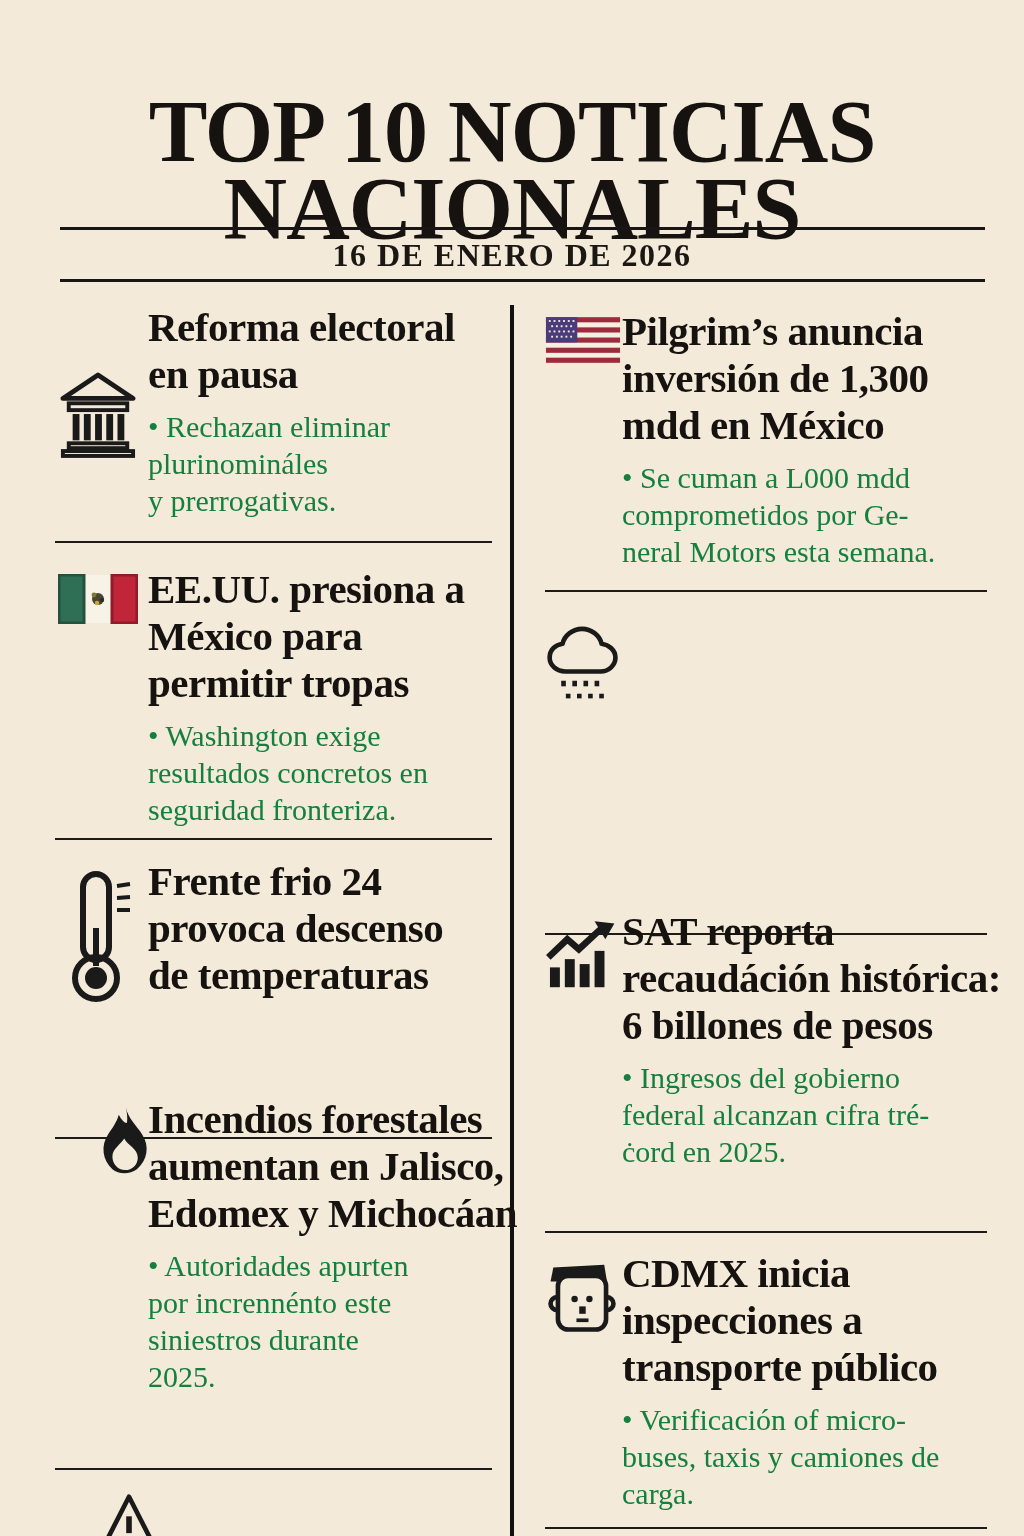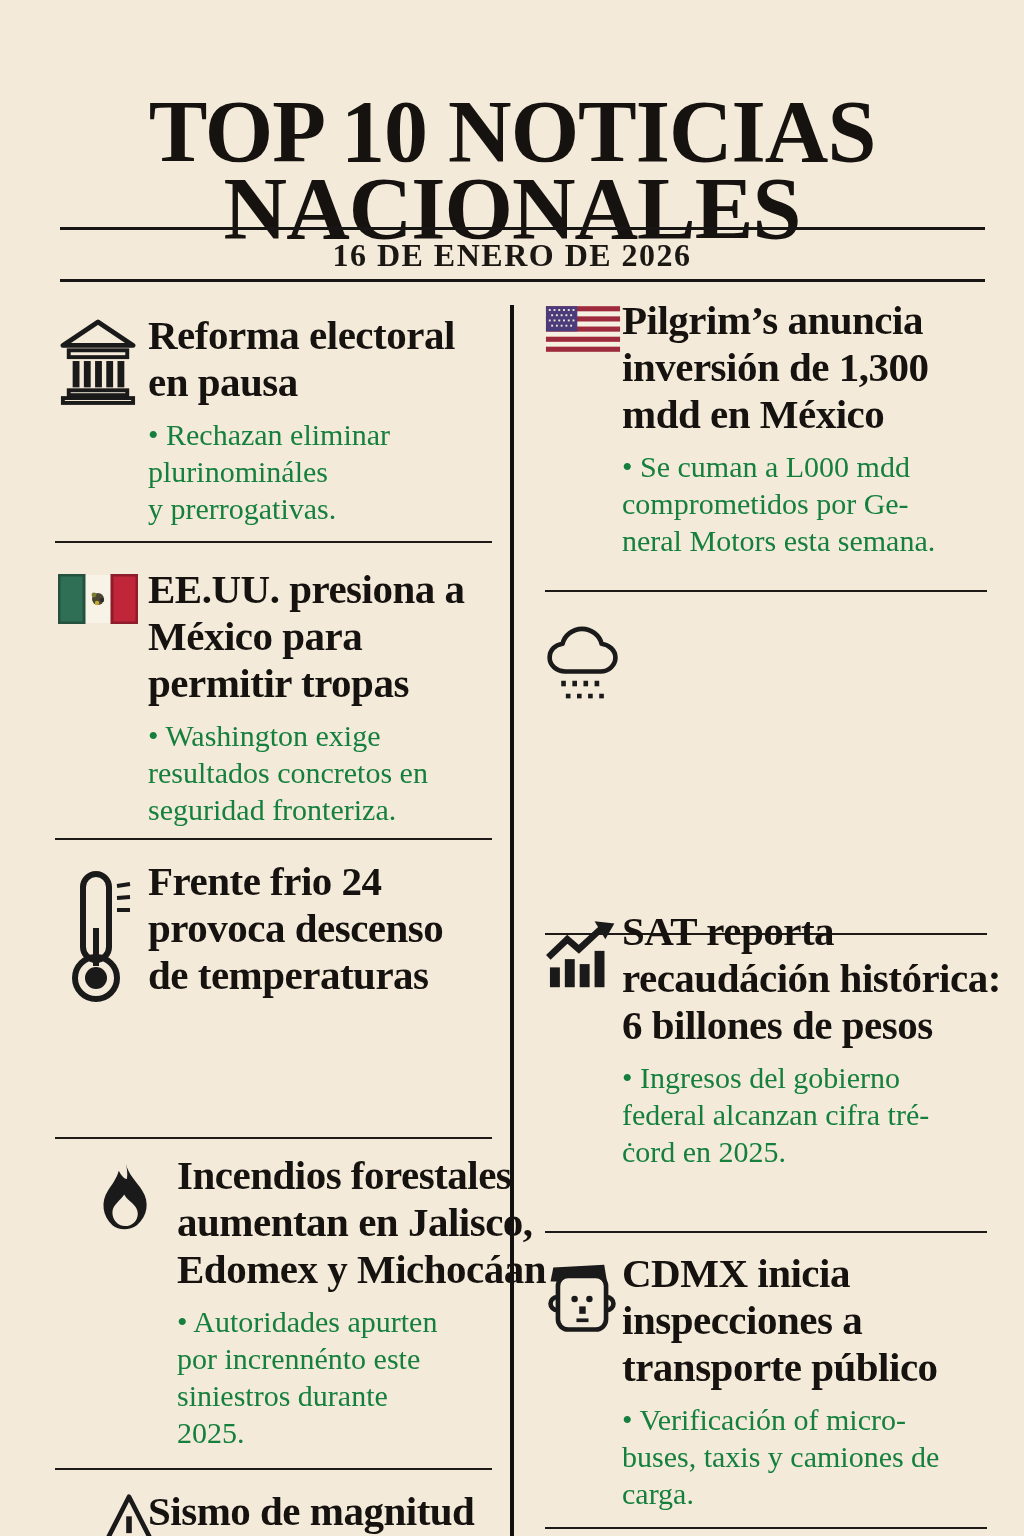--- a/index.html
+++ b/index.html
@@ -41,22 +41,22 @@
     letter-spacing:-0.5px;white-space:pre;color:#15120f;
   }
   .bullet{
     margin:10px 0 0 0;font-size:30px;line-height:37px;
     white-space:pre;color:#15803d;
   }
   svg{display:block;}
   .stroke{fill:none;stroke:#1a1a1a;}
   .fill{fill:#1a1a1a;}
   
-  .l1{top:312px;} .l2{top:566px;justify-content:center;} .l3{top:858px;} .l4{top:1152px;gap:29px;} .l5{top:1488px;}
-  .r1{top:297px;} .r2{top:612px;} .r3{top:908px;} .r4{top:1250px;justify-content:center;}
+  .l1{top:304px;align-items:center;} .l2{top:566px;justify-content:center;} .l3{top:858px;} .l4{top:1096px;} .l5{top:1488px;}
+  .r1{top:308px;} .r2{top:612px;} .r3{top:908px;} .r4{top:1250px;justify-content:center;}
   .d-l1{top:541px;} .d-l2{top:838px;} .d-l3{top:1137px;} .d-l4{top:1468px;}
   .d-r1{top:590px;} .d-r2{top:933px;} .d-r3{top:1231px;} .d-r4{top:1527px;}
 </style>
 </head>
 <body>
 
 <div class="page">
 
   <h1 class="title">TOP 10 NOTICIAS
 NACIONALES</h1>
@@ -156,23 +156,20 @@
   </article>
   <div class="hdiv left d-l4"></div>
 
   <article class="item left l5">
     <span class="icon-box">
       <svg width="56" height="58" viewBox="0 0 60 62" style="margin:4px 0 0 46px;">
         <polygon class="stroke" points="30,5 57,58 3,58" stroke-width="5" stroke-linejoin="round"></polygon>
         <line class="stroke" x1="30" y1="26" x2="30" y2="44" stroke-width="6"></line>
       </svg>
     </span>
-    <div class="text">
-      <h2 class="headline">Sismo de magnitud</h2>
-    </div>
   </article>
 
   <article class="item right r1">
     <span class="icon-box">
       <svg width="76" height="48" viewBox="0 0 80 50" style="margin:8px 0 0 0;">
         <rect x="1" y="1" width="78" height="48" fill="#f6f0e3"></rect>
         <g fill="#9d2b3d">
           <rect x="1" y="1" width="78" height="5.4"></rect>
             <rect x="1" y="11.7" width="78" height="5.4"></rect>
           <rect x="1" y="22.4" width="78" height="5.4"></rect>

